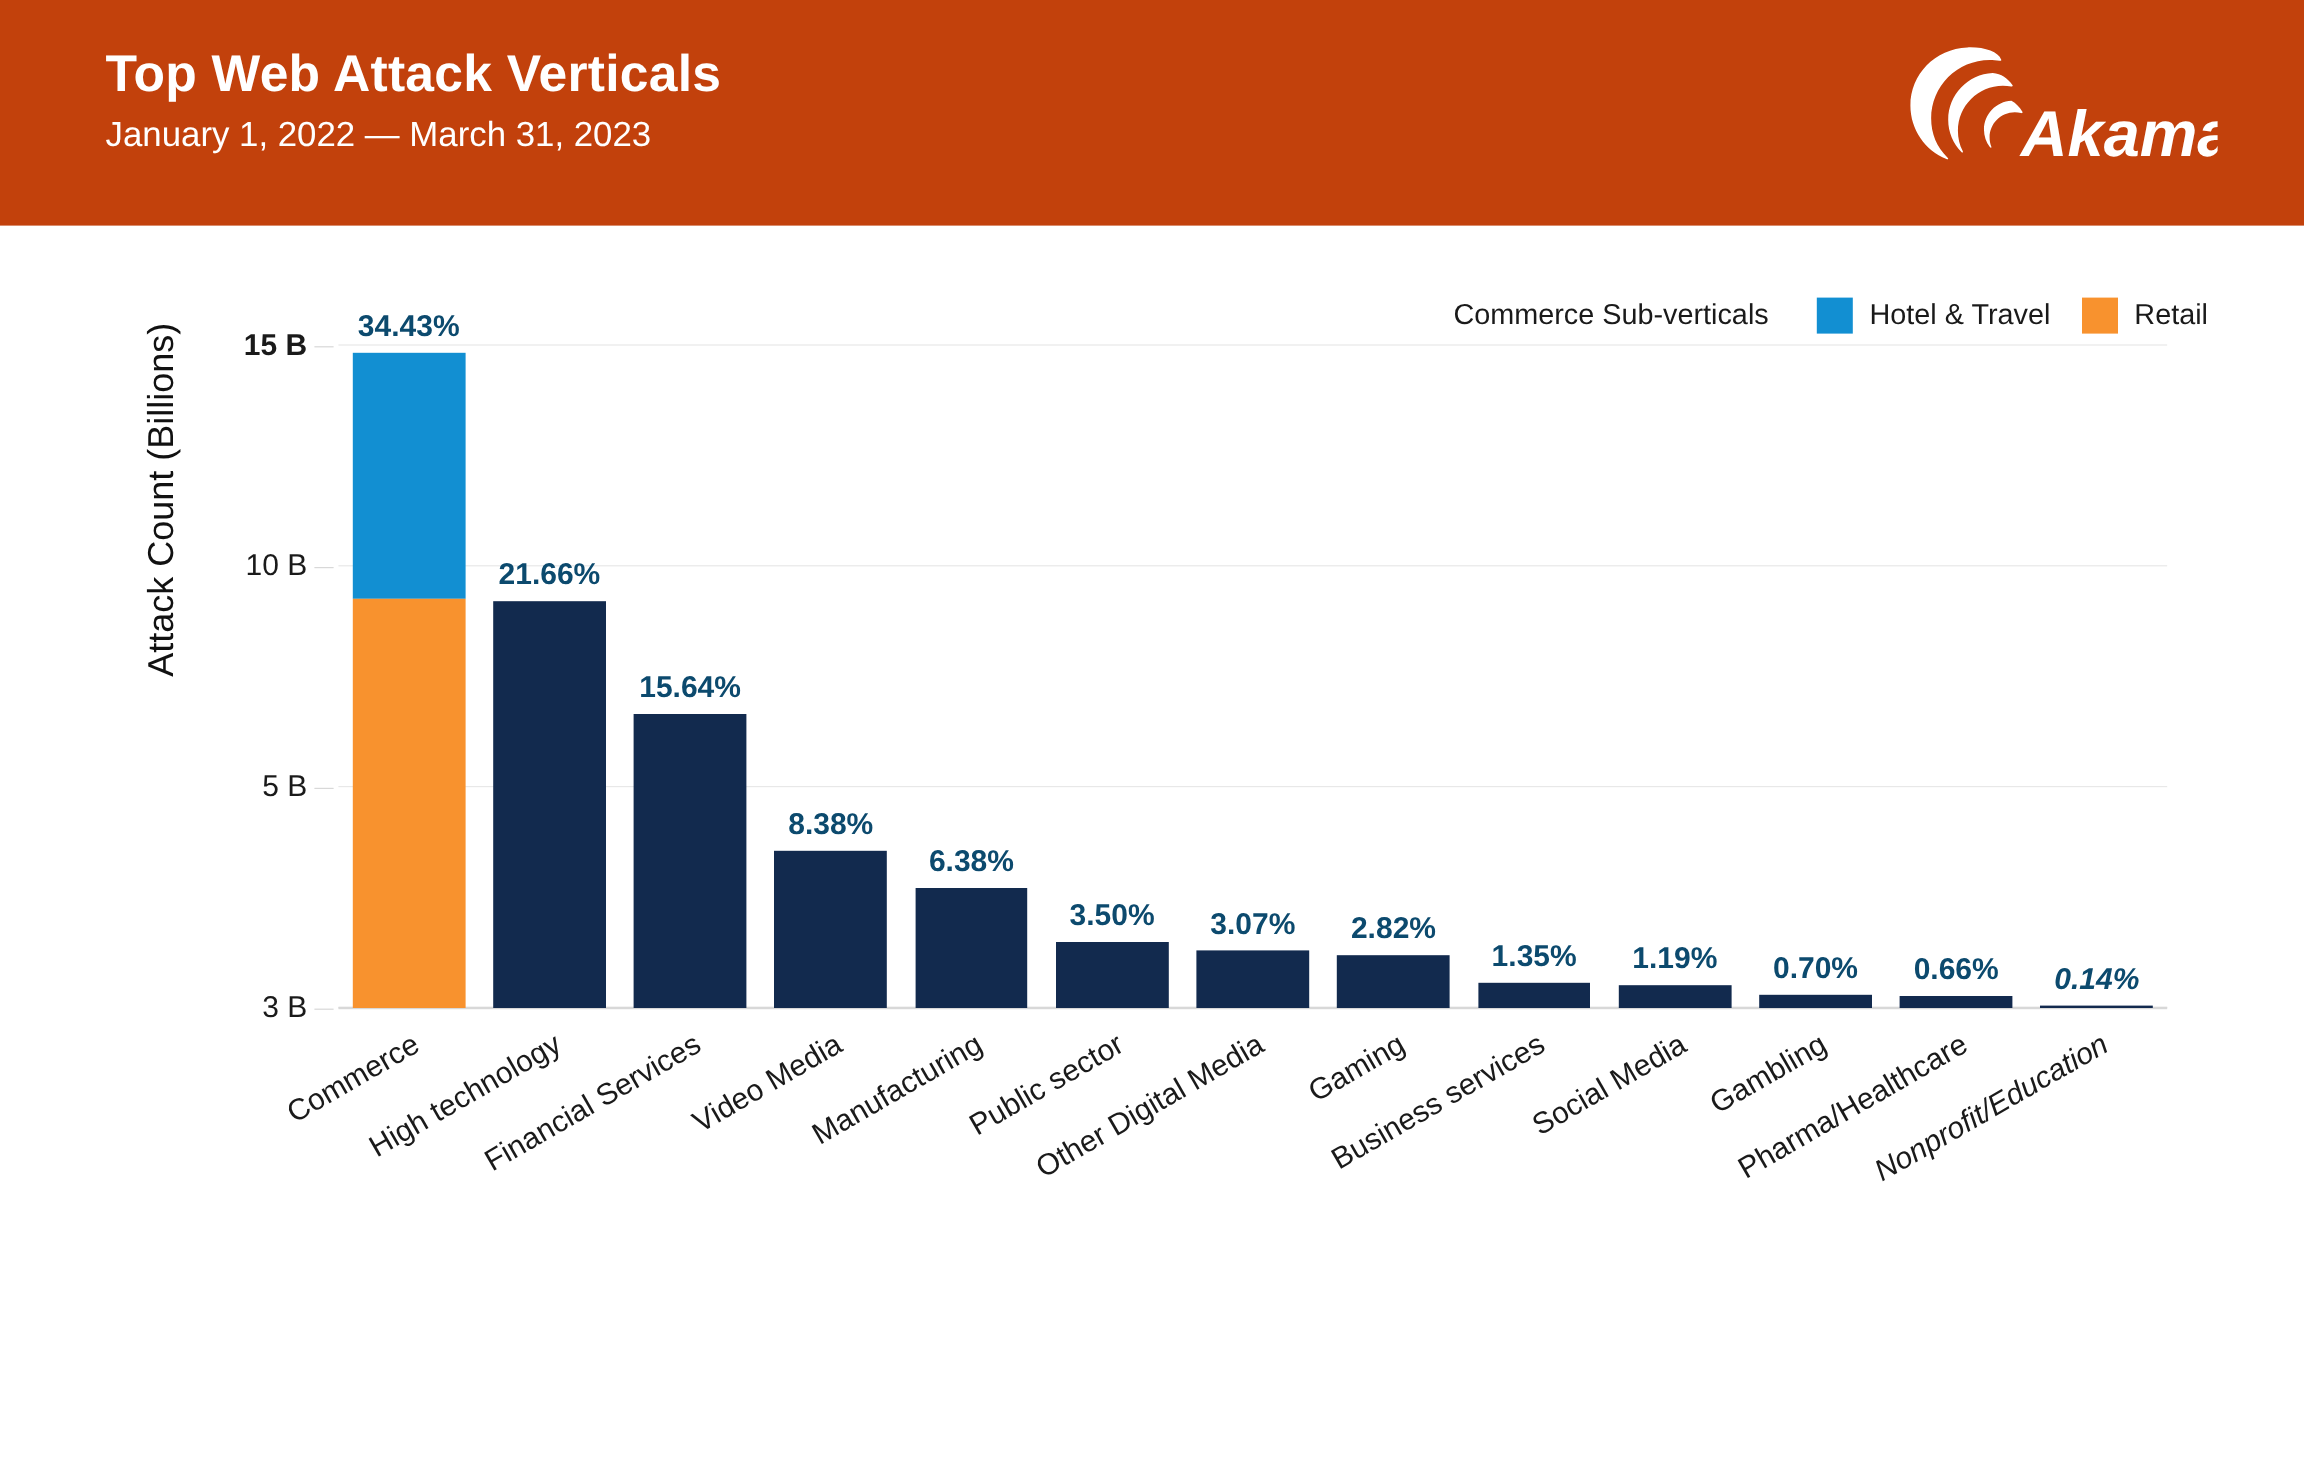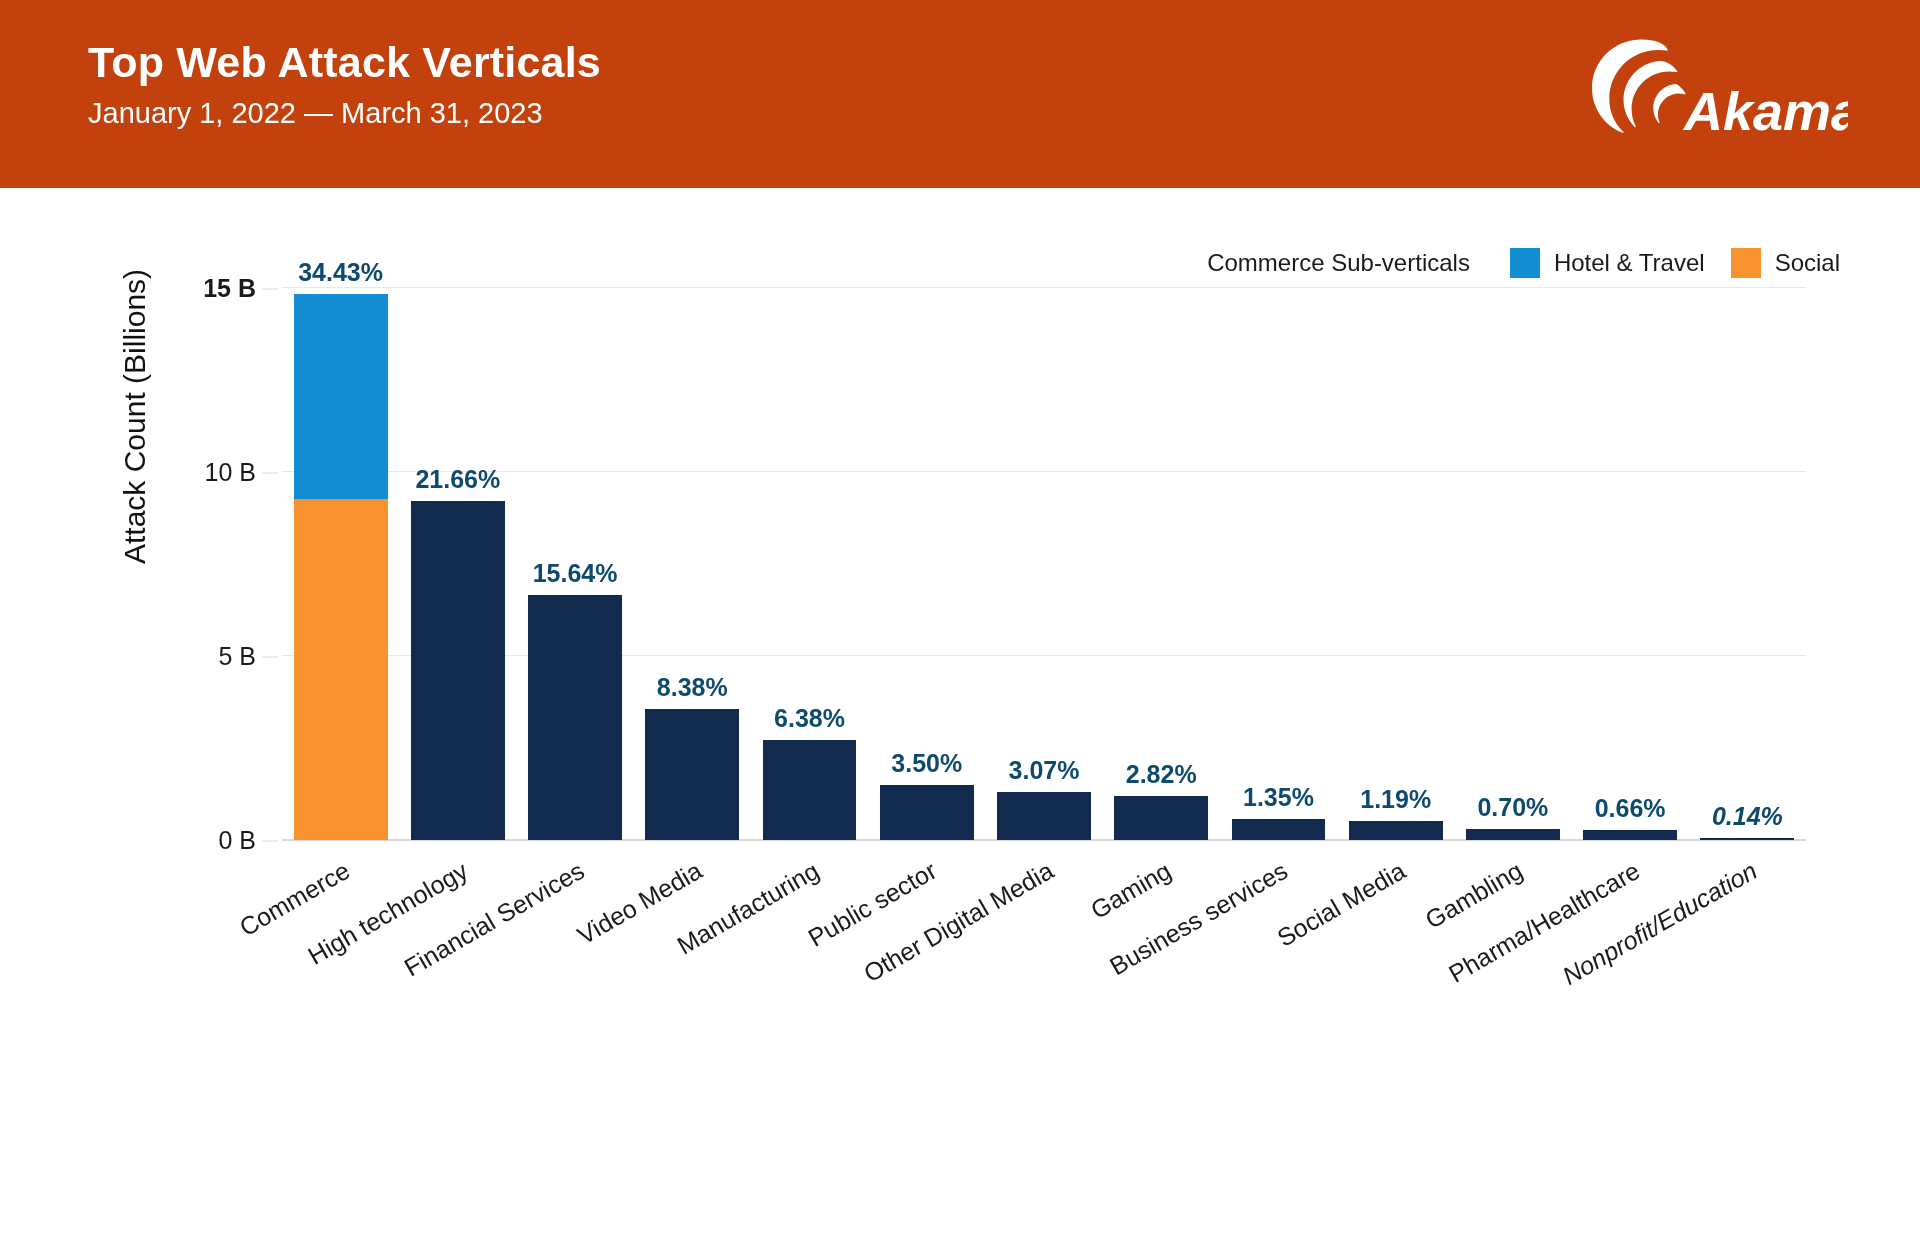--- a/index.html
+++ b/index.html
@@ -129,30 +129,30 @@
 </div>
 
 <div class="legend">
   <span class="legend-title">Commerce Sub-verticals</span>
   <span class="legend-item">
     <span class="legend-swatch" style="background:#128fd2"></span>
     <span>Hotel &amp; Travel</span>
   </span>
   <span class="legend-item">
     <span class="legend-swatch" style="background:#f8922e"></span>
-    <span>Social</span>
+    <span>Retail</span>
   </span>
 </div>
 
 <div class="chart">
   <div class="ylabel">Attack Count (Billions)</div>
   <div class="plot">
     <div id="gridlines">
         <div class="gridline" style="bottom: 0%;"></div>
-        <div class="ytick" style="bottom: calc(0%); transform: translateY(50%);">0 B</div>
+        <div class="ytick" style="bottom: calc(0%); transform: translateY(50%);">3 B</div>
         <div class="gridline" style="bottom: 33.3333%;"></div>
         <div class="ytick" style="bottom: calc(33.3333%); transform: translateY(50%);">5 B</div>
         <div class="gridline" style="bottom: 66.6667%;"></div>
         <div class="ytick" style="bottom: calc(66.6667%); transform: translateY(50%);">10 B</div>
         <div class="gridline" style="bottom: 100%;"></div>
         <div class="ytick" style="bottom: calc(100%); transform: translateY(50%); font-weight: bold;">15 B</div>
       </div>
     <div class="axis-base"></div>
     <div class="bars" id="bars">
         <div class="bar-group" style="left: 0.769231%; width: 6.15385%;">

